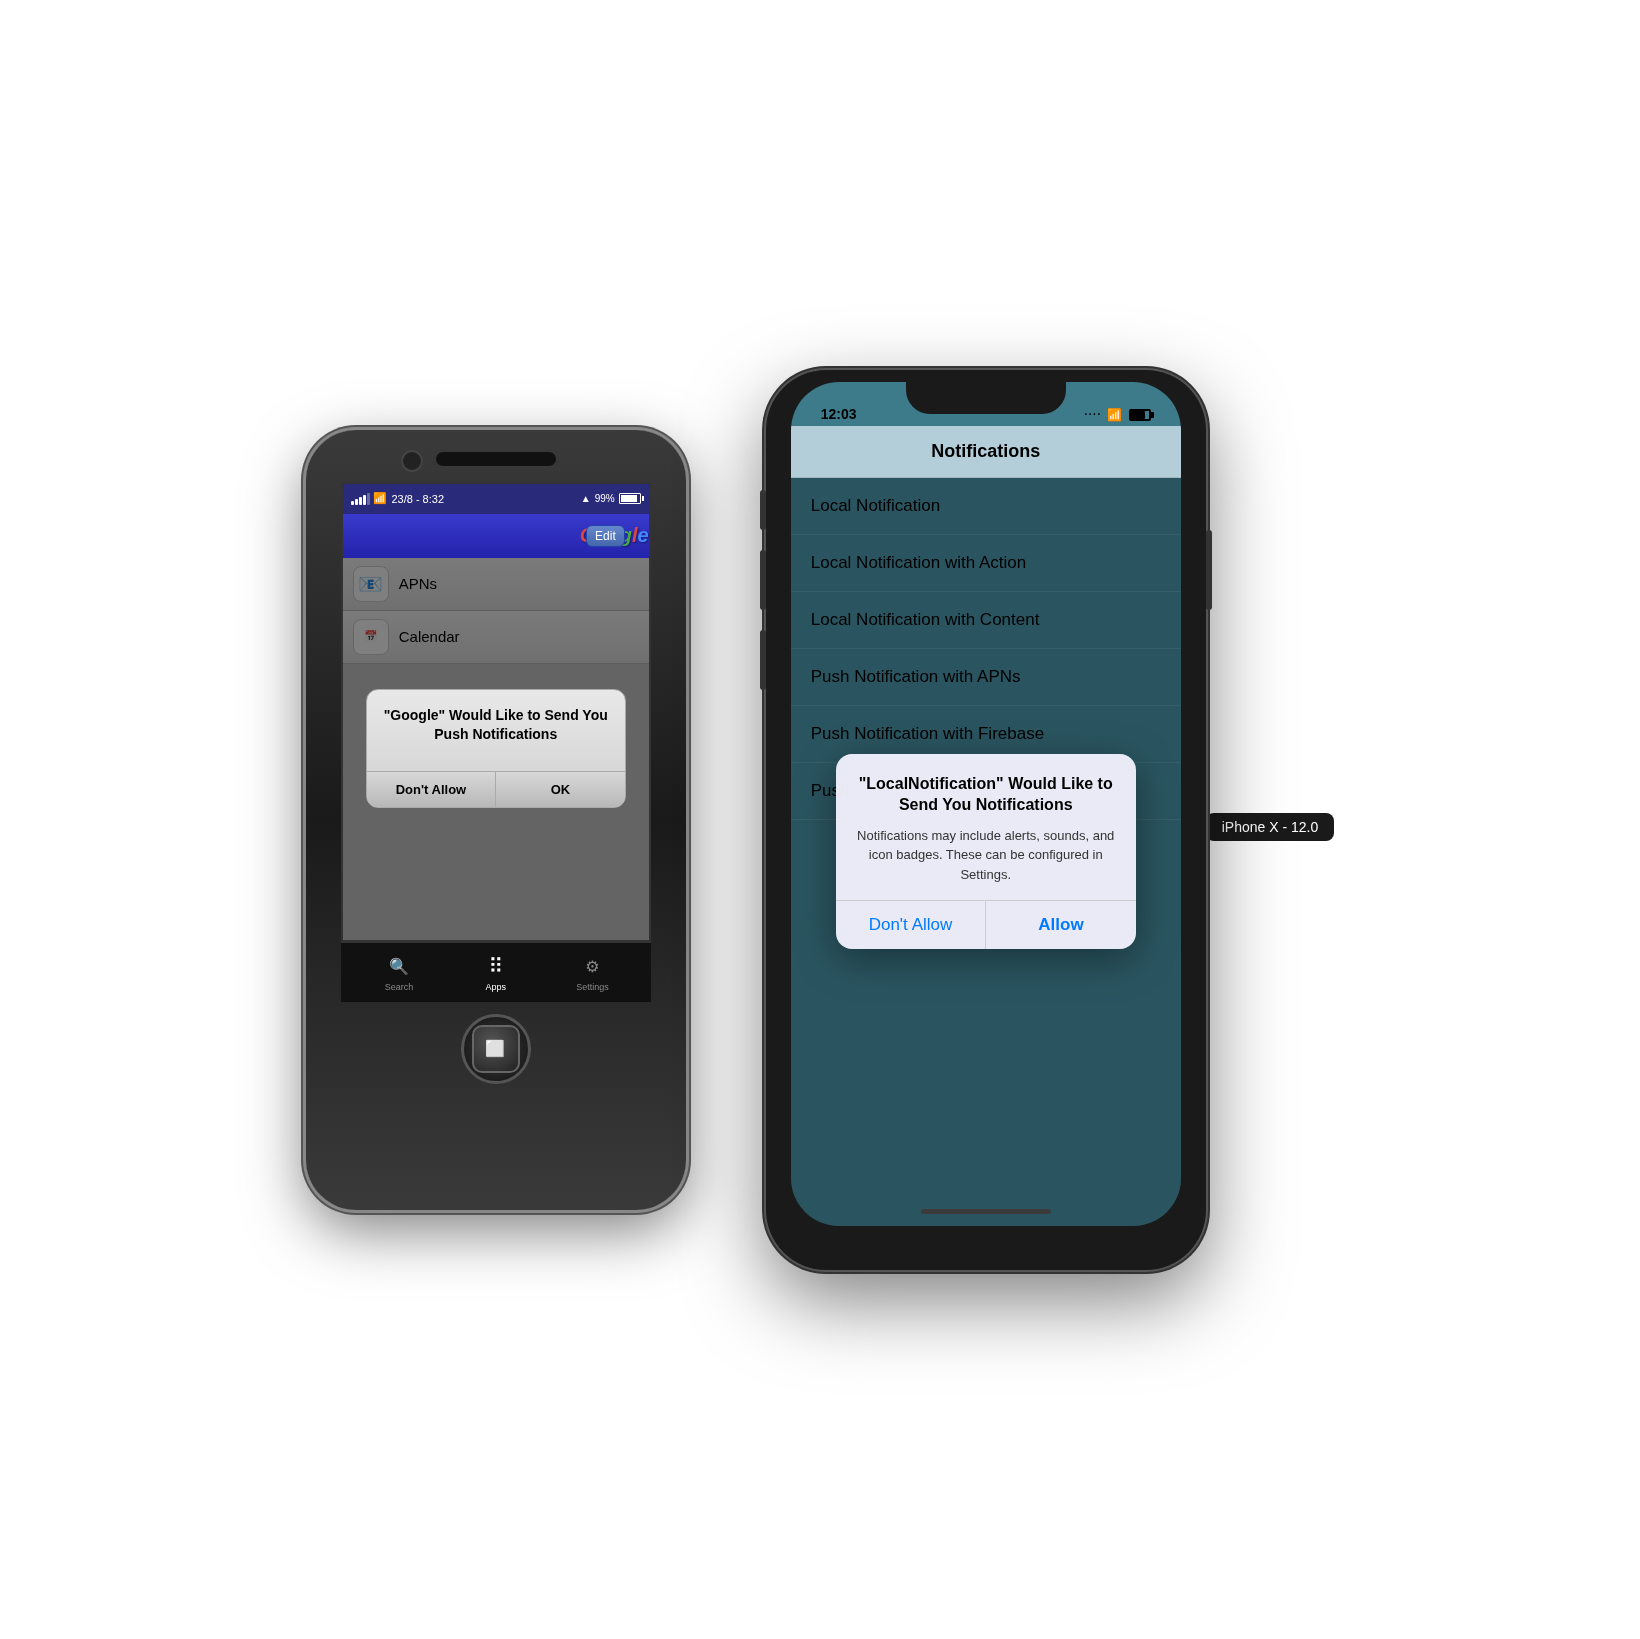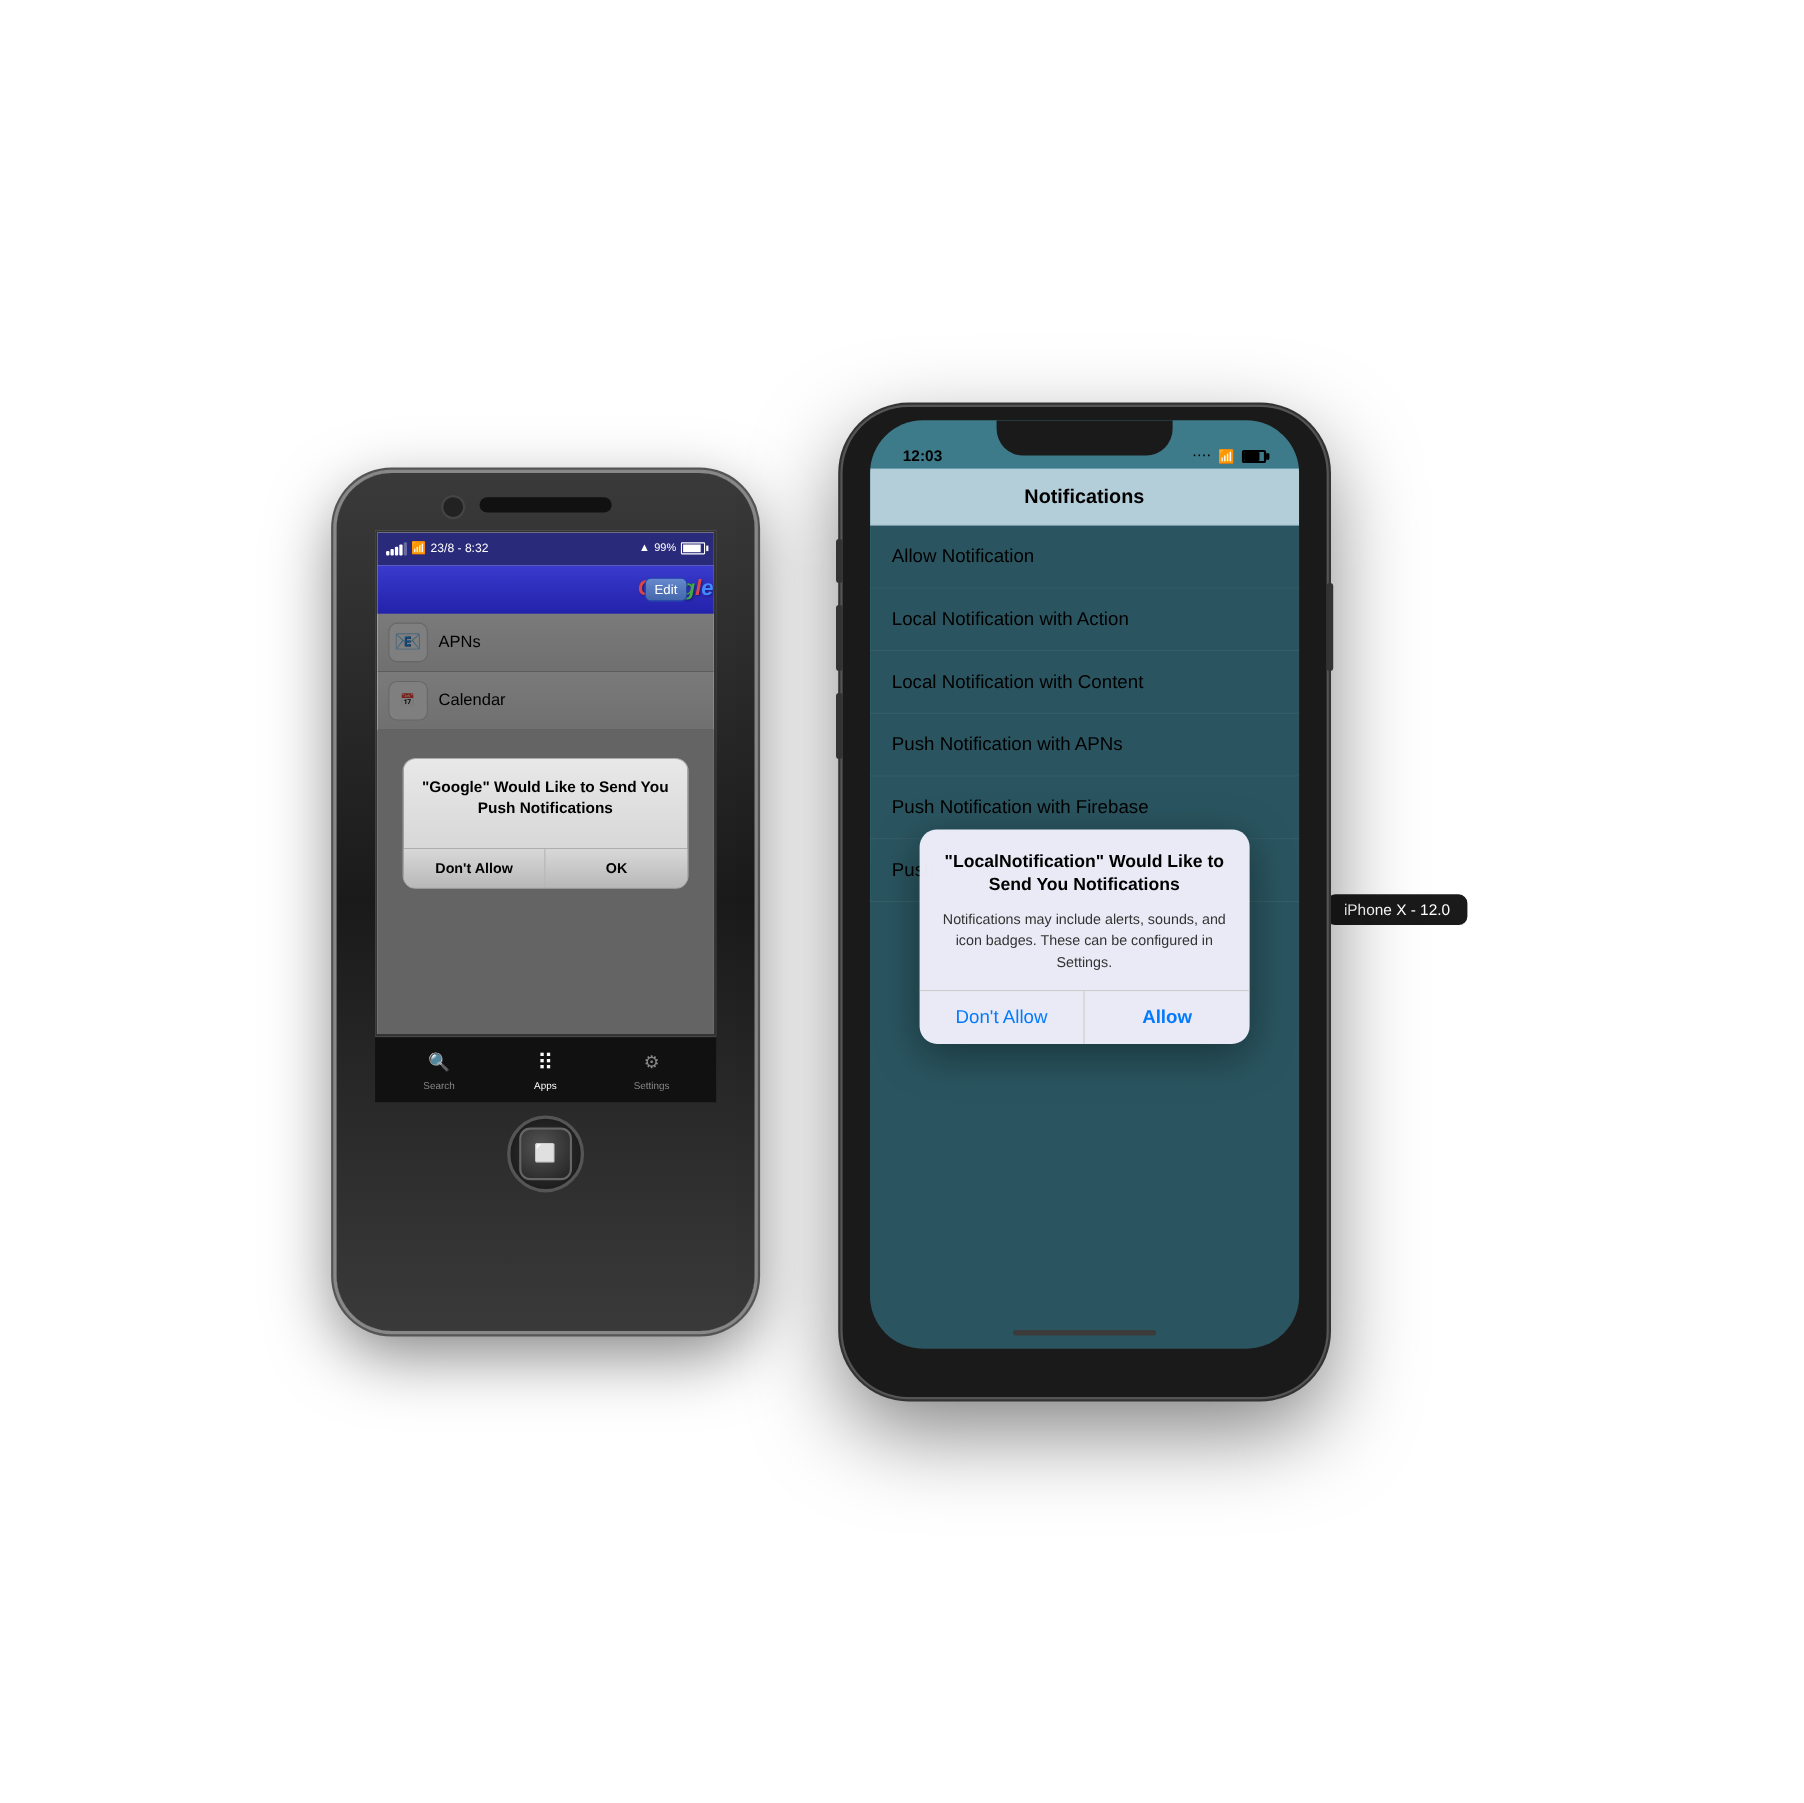--- a/index.html
+++ b/index.html
@@ -648,21 +648,21 @@
             </div>
           </div>
         </div>
 
         <div class="iphonex-navbar">
           <span class="iphonex-navbar-title">Notifications</span>
         </div>
 
         <div class="iphonex-list">
           <div class="iphonex-list-item">
-            <span>Allow Notification</span>
+            <span>Local Notification</span>
           </div>
           <div class="iphonex-list-item">
             <span>Local Notification with Action</span>
           </div>
           <div class="iphonex-list-item">
             <span>Local Notification with Content</span>
           </div>
           <div class="iphonex-list-item">
             <span>Push Notification with  APNs</span>
           </div>

